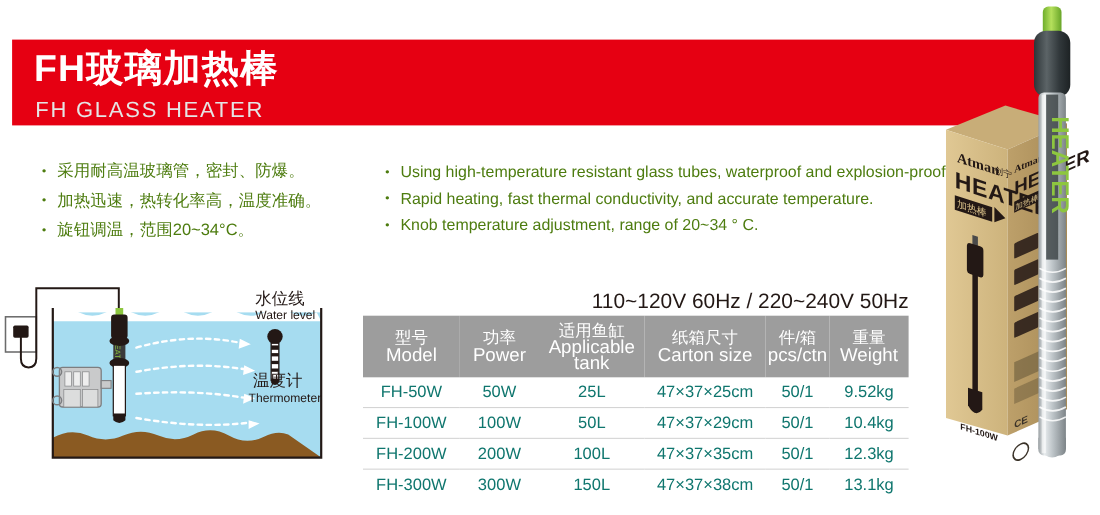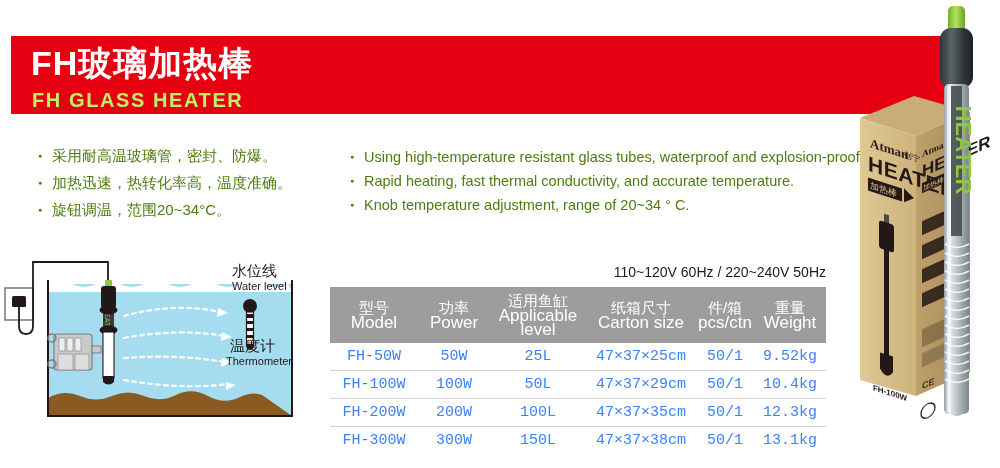--- a/index.html
+++ b/index.html
@@ -19,21 +19,21 @@
     z-index: 2;
   }
   .banner-cn {
     position: absolute; left: 20px; top: 6px;
     color: #ffffff; font-size: 34px; font-weight: bold;
     letter-spacing: 1px; line-height: 42px;
     white-space: nowrap;
   }
   .banner-en {
     position: absolute; left: 21px; top: 52px;
-    color: #bef264; font-size: 20px; font-weight: bold;
+    color: #e5e5e5; font-size: 20px; font-weight: normal;
     letter-spacing: 1.6px; line-height: 24px;
     white-space: nowrap;
   }
 
   
   .features-cn { position: absolute; left: 38px; top: 142px; width: 300px; }
   .features-en { position: absolute; left: 350px; top: 145px; width: 510px; }
   .bullet {
     position: relative; padding-left: 14px;
     color: #4d7c0f; white-space: nowrap;
@@ -44,40 +44,39 @@
   }
   .features-cn .bullet { font-size: 15px; line-height: 27px; }
   .features-en .bullet { font-size: 14.5px; line-height: 24px; }
 
   
   .illus { position: absolute; left: 0px; top: 258px; width: 320px; height: 182px; }
 
   
   .voltage {
     position: absolute; left: 330px; top: 264px; width: 496px;
-    text-align: right; font-size: 14px; color: #231815;
+    text-align: right; font-size: 19px; color: #231815;
     white-space: nowrap;
   }
   .spec-table {
     position: absolute; left: 330px; top: 287px; width: 496px;
     border-collapse: collapse;
   }
   .spec-table thead th {
     background: #9d9d9d; color: #ffffff; font-weight: normal;
     padding: 5px 2px 6px 2px; text-align: center; vertical-align: middle;
     border: none;
   }
   .th-cn { display: block; font-size: 15px; line-height: 17px; }
   .th-en { display: block; font-size: 17px; line-height: 14px; }
   .spec-table tbody td {
-    font-size: 15px; color: #3b82f6; text-align: center;
+    font-size: 15px; color: #0f766e; text-align: center;
     padding: 5px 2px 5px 2px;
     border-bottom: 1px solid #d4d4d4;
     white-space: nowrap;
-    font-family: Liberation Mono, monospace;
   }
   .spec-table tbody tr:last-child td { border-bottom: none; }
   .col-model  { width: 88px; }
   .col-power  { width: 72px; }
   .col-tank   { width: 96px; }
   .col-carton { width: 110px; }
   .col-pcs    { width: 58px; }
   .col-weight { width: 72px; }
 
   
@@ -189,21 +188,21 @@
         <th class="col-model">
           <span class="th-cn">型号</span>
           <span class="th-en">Model</span>
         </th>
         <th class="col-power">
           <span class="th-cn">功率</span>
           <span class="th-en">Power</span>
         </th>
         <th class="col-tank">
           <span class="th-cn">适用鱼缸</span>
-          <span class="th-en">Applicable level</span>
+          <span class="th-en">Applicable tank</span>
         </th>
         <th class="col-carton">
           <span class="th-cn">纸箱尺寸</span>
           <span class="th-en">Carton size</span>
         </th>
         <th class="col-pcs">
           <span class="th-cn">件/箱</span>
           <span class="th-en">pcs/ctn</span>
         </th>
         <th class="col-weight">

